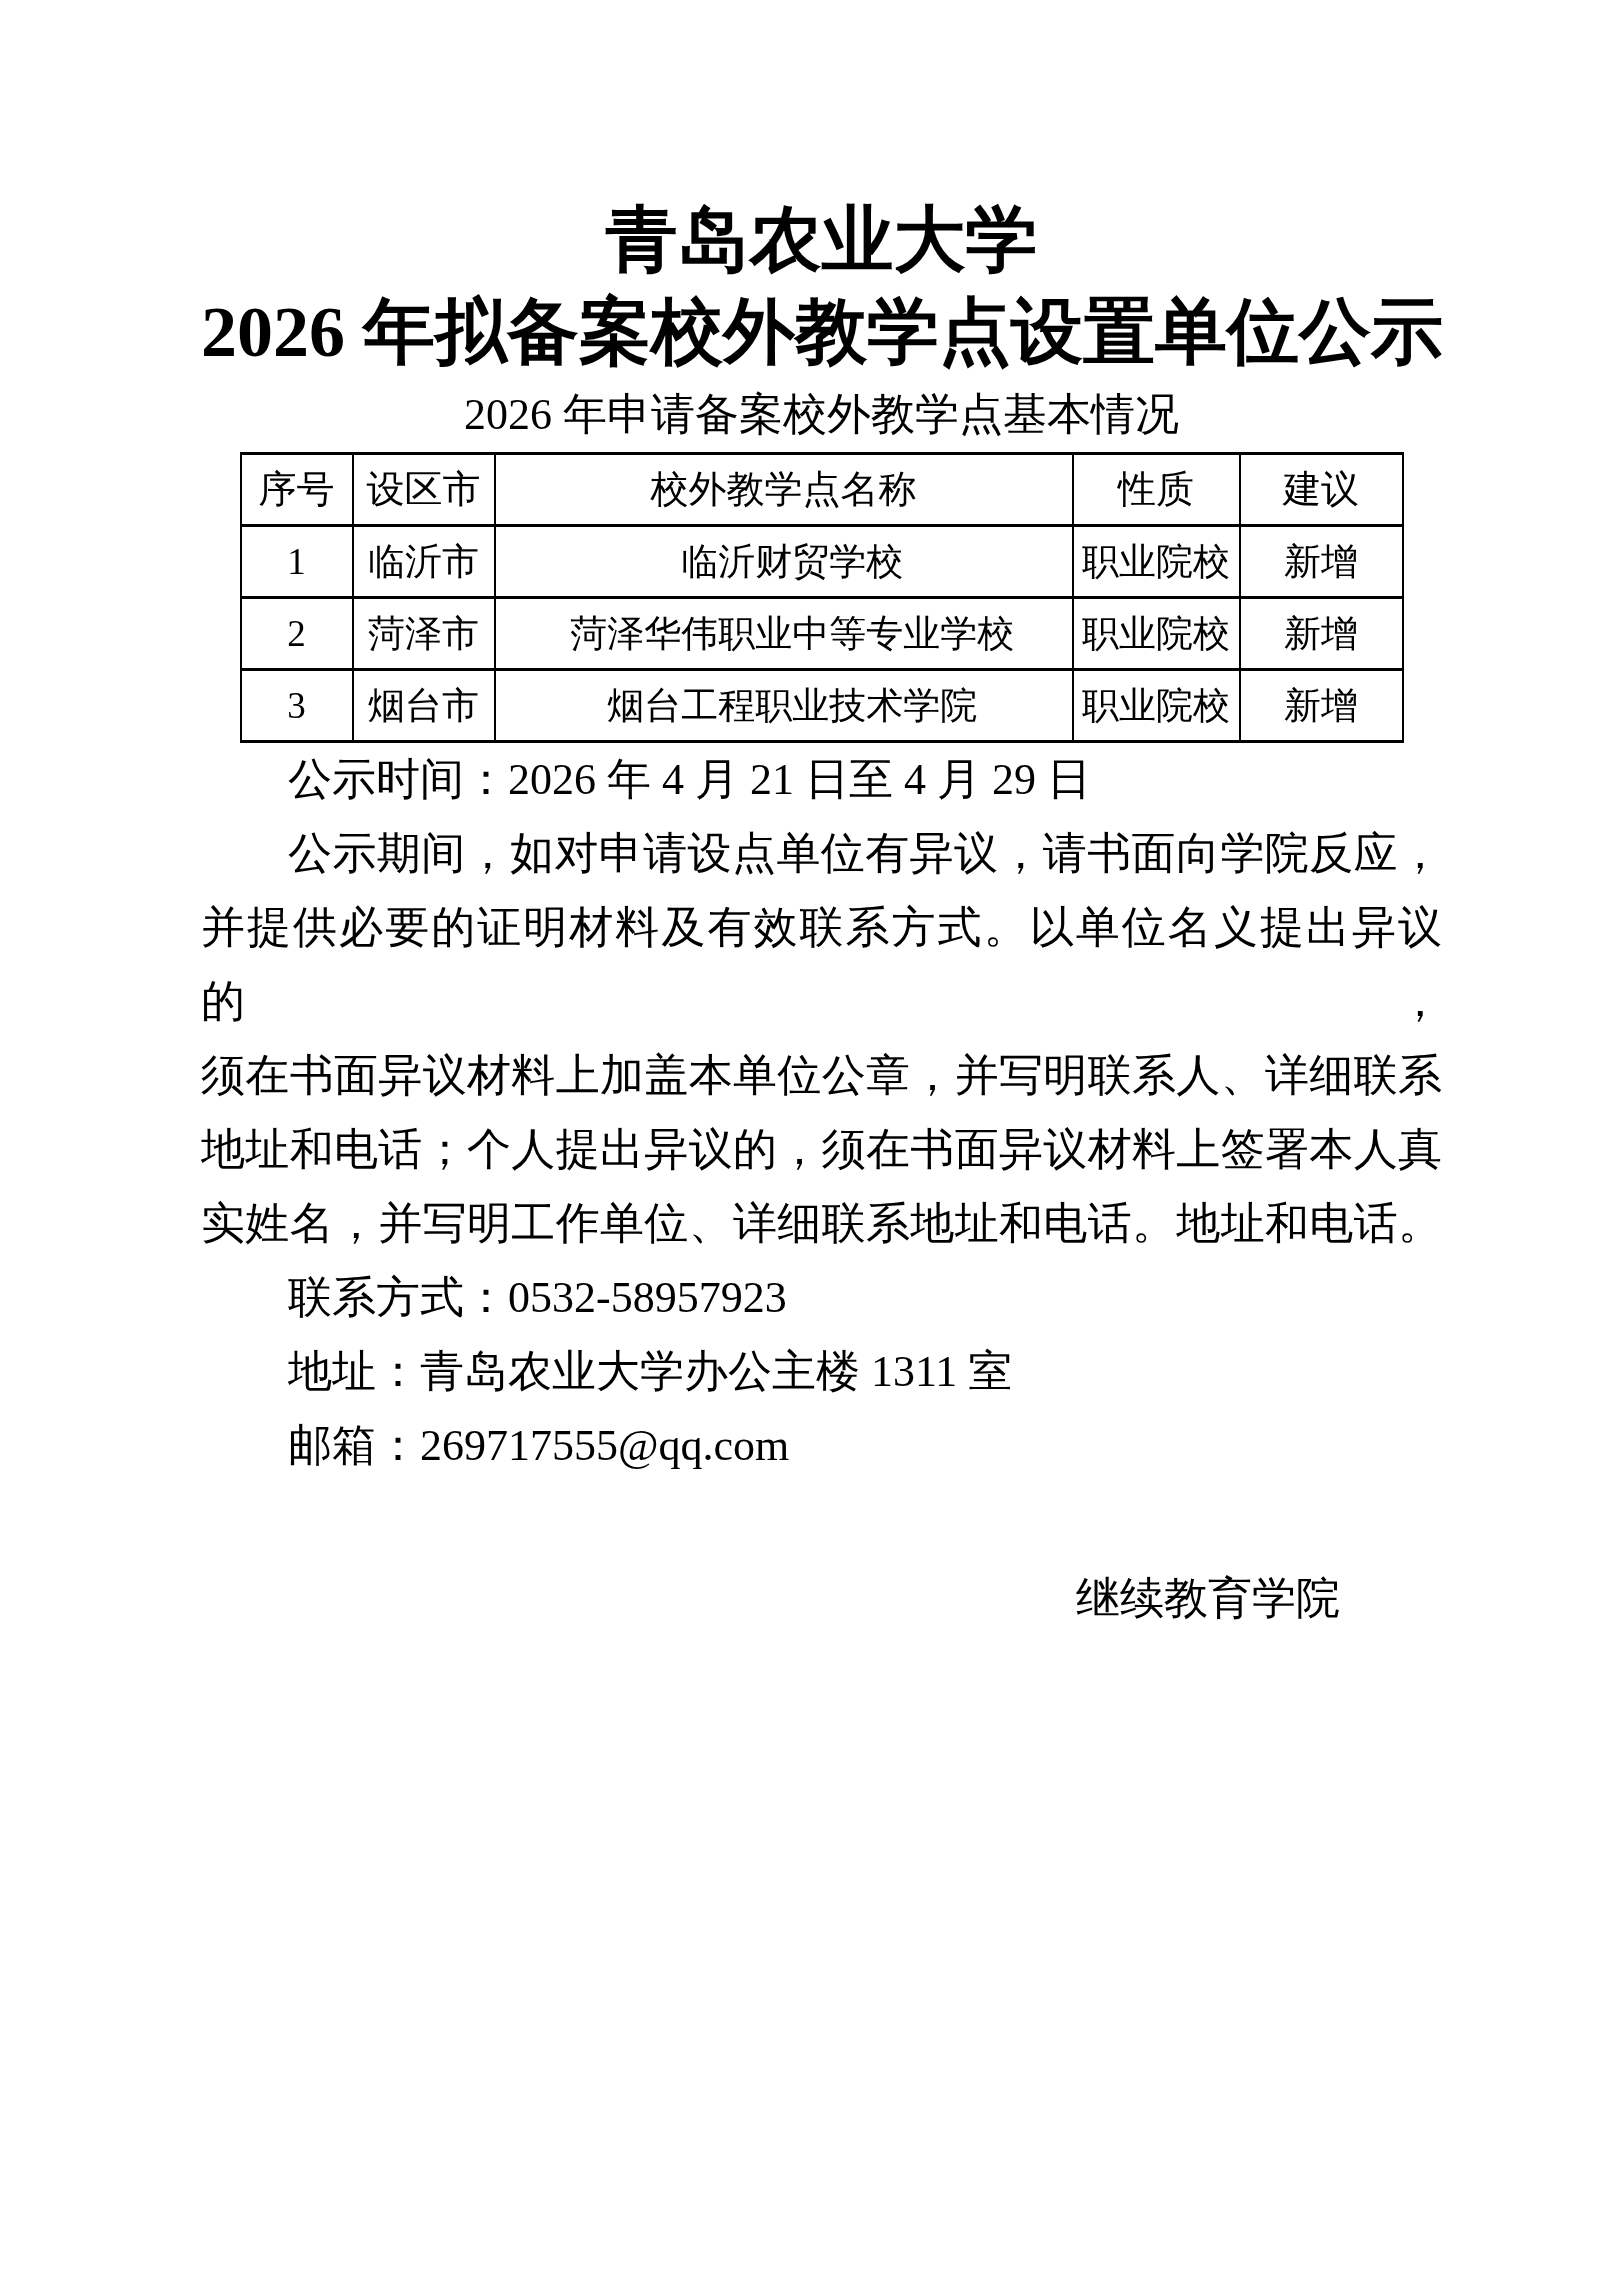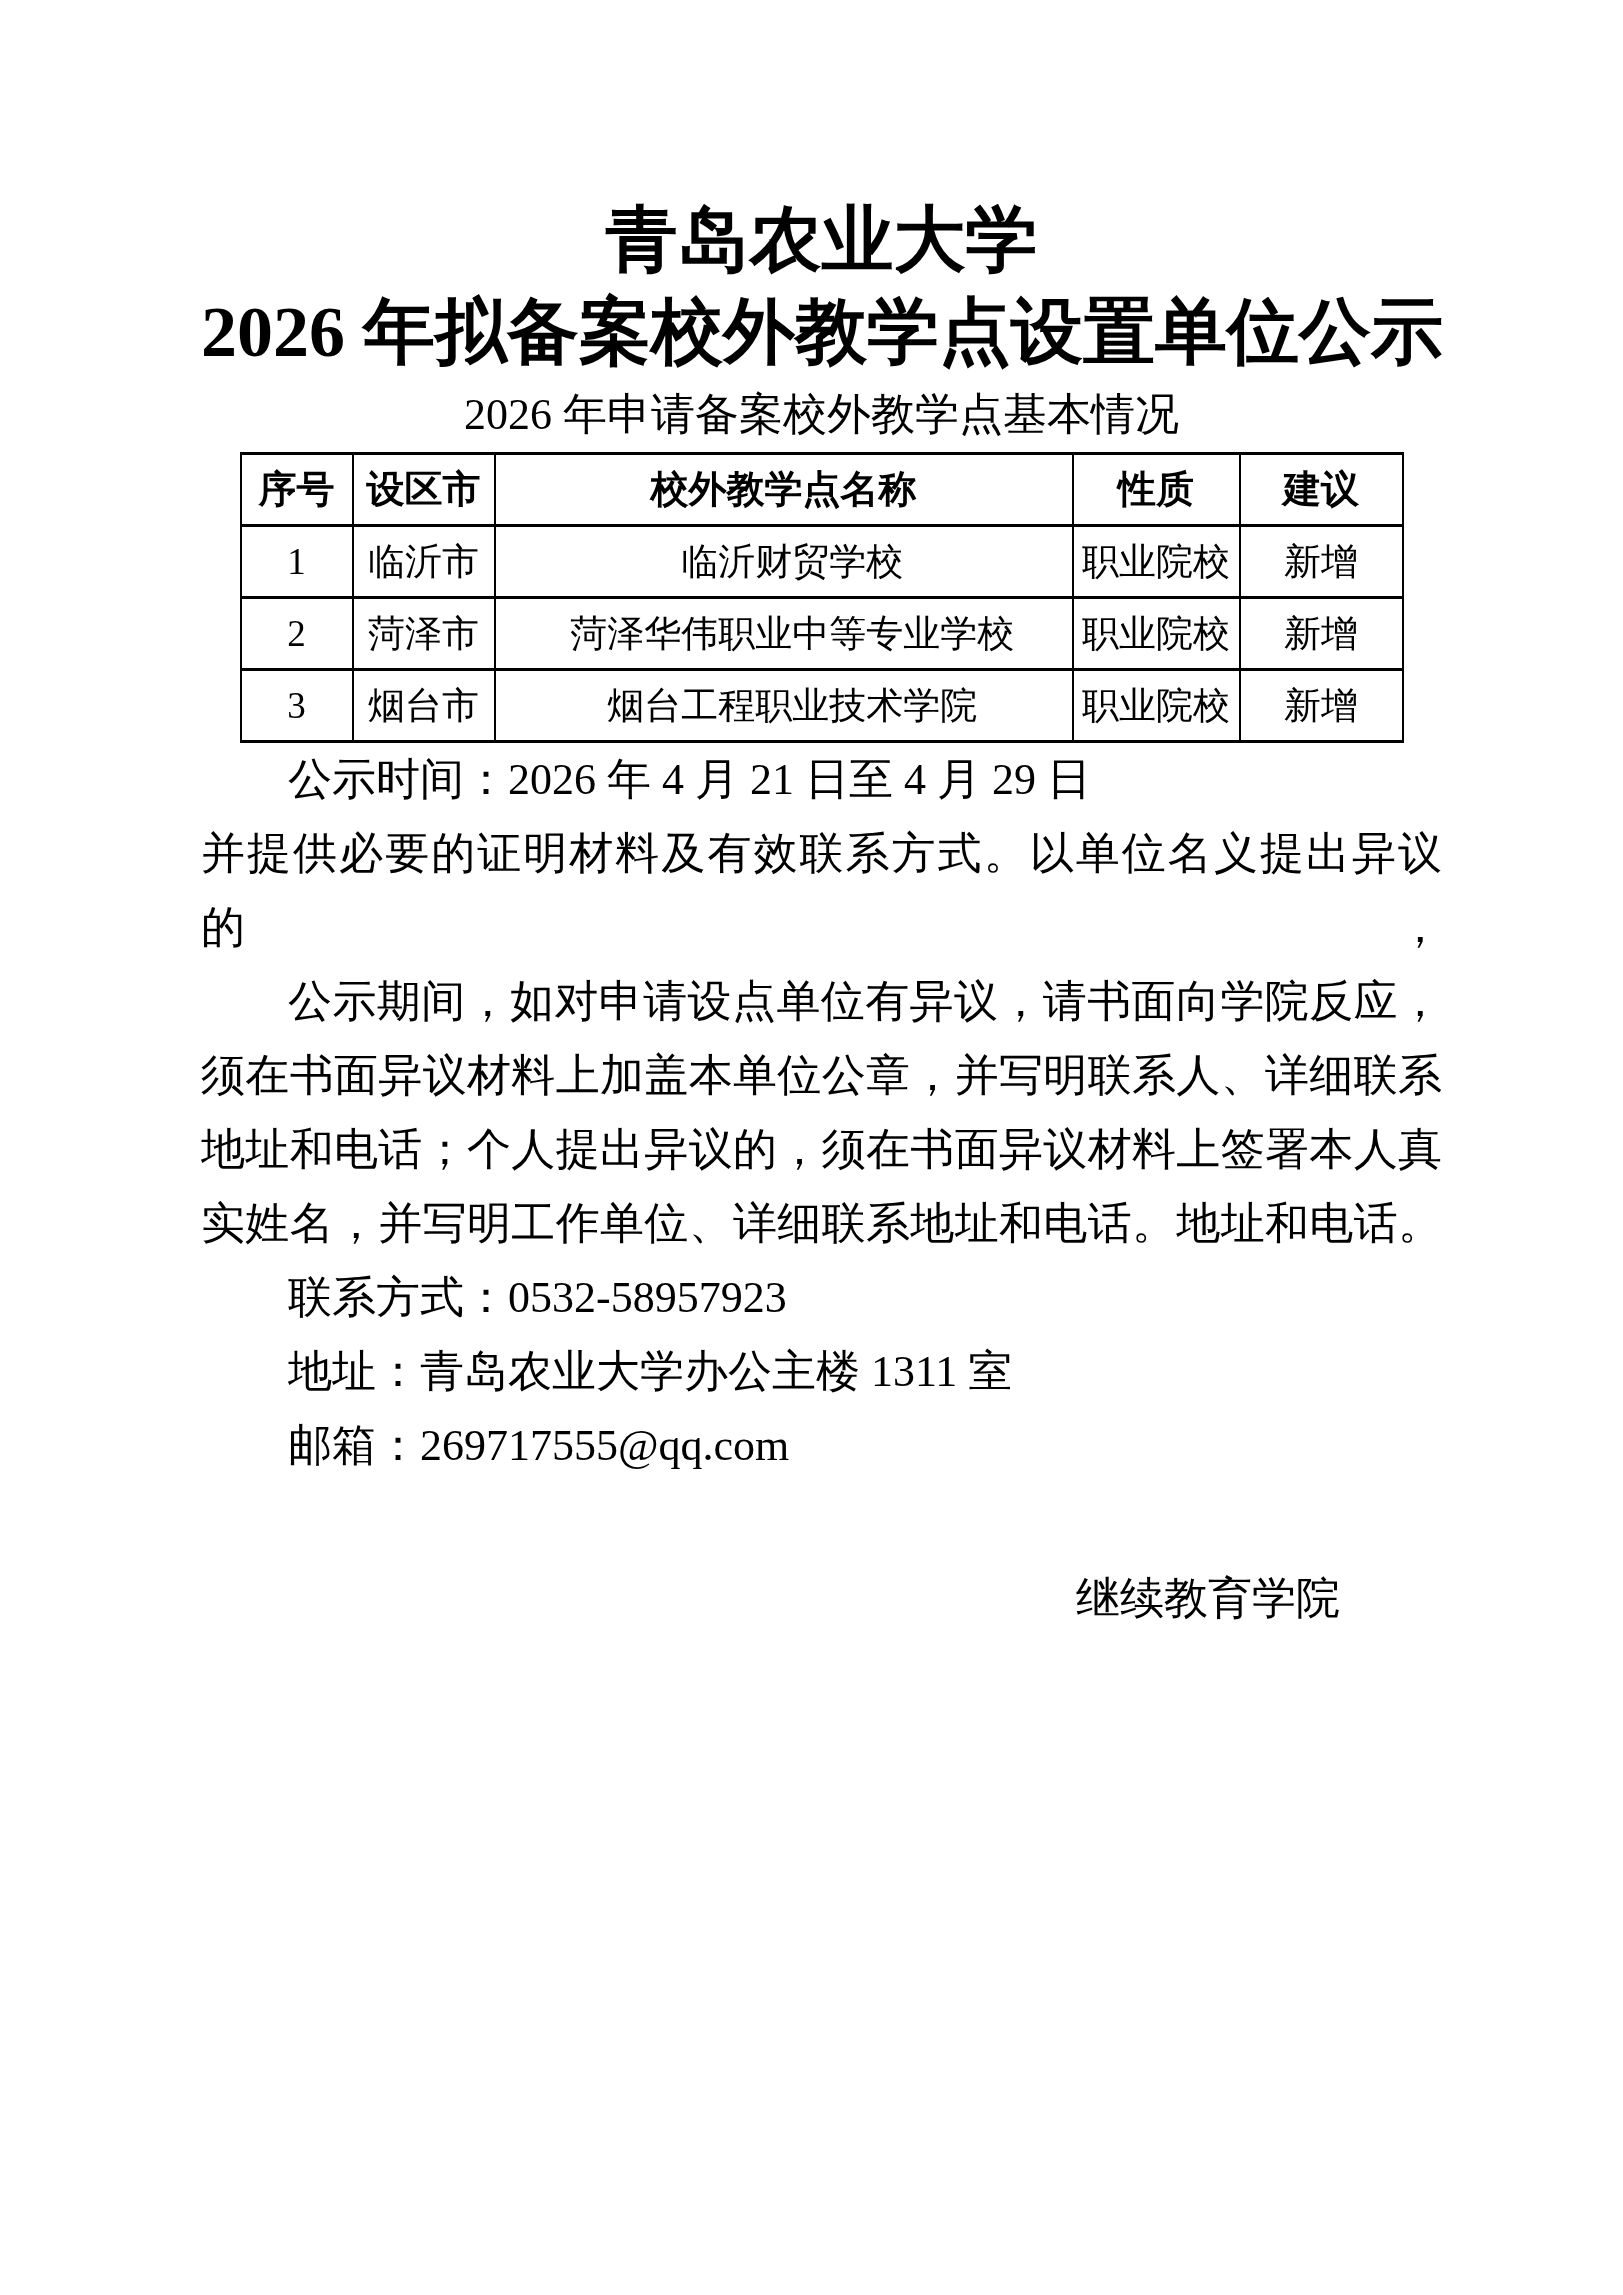--- a/index.html
+++ b/index.html
@@ -67,21 +67,21 @@
     border-top-width: 3.4px;
     border-bottom-width: 3.4px;
     height: 69px;
     padding: 0;
     text-align: center;
     vertical-align: middle;
     overflow: hidden;
   }
   .points-table th {
     font-family: "Liberation Sans", "DejaVu Sans", sans-serif;
-    font-weight: bold;
+    font-weight: normal;
     font-size: 38px;
   }
   .points-table td {
     font-family: "Liberation Serif", "DejaVu Serif", serif;
     font-weight: normal;
     font-size: 37px;
   }
   .points-table td.cell-name {
     text-align: center;
     padding-left: 17.7px;
@@ -148,22 +148,22 @@
         <td>新增</td>
       </tr>
     </tbody>
   </table>
 
   <div class="body-text">
     <div class="bline indent">公示时间：2026 年 4 月 21 日至 4 月 29 日</div>
   </div>
 
   <div class="body-text">
+    <div class="bline jline indent">公示期间，如对申请设点单位有异议，请书面向学院反应，</div>
     <div class="bline jline">并提供必要的证明材料及有效联系方式。以单位名义提出异议的，</div>
-    <div class="bline jline indent">公示期间，如对申请设点单位有异议，请书面向学院反应，</div>
     <div class="bline jline">须在书面异议材料上加盖本单位公章，并写明联系人、详细联系</div>
     <div class="bline jline">地址和电话；个人提出异议的，须在书面异议材料上签署本人真</div>
     <div class="bline jline">实姓名，并写明工作单位、详细联系地址和电话。地址和电话。</div>
   </div>
 
   <div class="body-text">
     <div class="bline indent">联系方式：0532-58957923</div>
     <div class="bline indent">地址：青岛农业大学办公主楼 1311 室</div>
     <div class="bline indent">邮箱：269717555@qq.com</div>
   </div>

